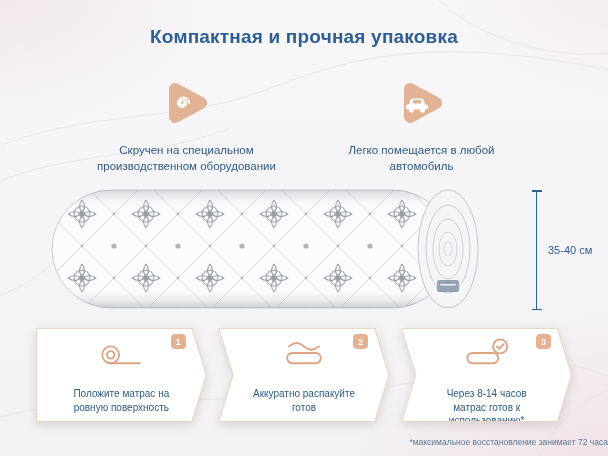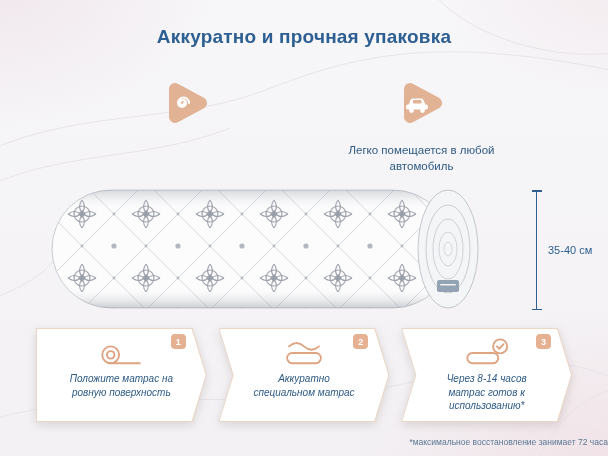--- a/index.html
+++ b/index.html
@@ -52,21 +52,21 @@
     clip-path:polygon(0 0, calc(100% - 14px) 0, 100% 50%, calc(100% - 14px) 100%, 0 100%, 14px 50%);}
   .step-wrap.notched .step{
     clip-path:polygon(0 0, calc(100% - 14px) 0, 100% 50%, calc(100% - 14px) 100%, 0 100%, 14px 50%);}
   .step-badge{
     position:absolute;top:5px;right:20px;width:15px;height:15px;border-radius:4px;
     background:#e5b192;color:#fff;font-size:9px;font-weight:bold;
     display:flex;align-items:center;justify-content:center;
   }
   .step-icon{height:30px;display:flex;align-items:center;}
   .step-text{
-    margin-top:5px;font-size:10px;line-height:1.35;color:#2e5b85;text-align:center;max-width:110px;font-style:italic;
+    margin-top:20px;font-size:10px;line-height:1.35;color:#2e5b85;text-align:center;max-width:110px;
   }
 
   .footnote{
     position:absolute;bottom:9px;left:0;right:0;text-align:right;
     font-size:8.5px;color:#5a7894;
   }
 </style>
 </head>
 <body>
 
@@ -78,30 +78,31 @@
       <path d="M-10 185 C 70 150, 150 160, 230 128"></path>
       <path d="M-10 420 C 120 382, 240 412, 360 392 S 540 342, 620 382"></path>
       <path d="M430 -10 C 470 40, 560 62, 620 52"></path>
       <path d="M-10 300 C 40 280, 72 258, 60 220"></path>
       <path d="M540 456 C 560 410, 600 390, 620 388"></path>
     </g>
   </svg>
 
   <div class="content">
 
-    <h1 class="title">Аккуратно и прочная упаковка</h1>
+    <h1 class="title">Компактная и прочная упаковка</h1>
 
     <div class="features">
       <div class="feature">
         <span class="feature-icon">
           <svg width="52" height="46" viewBox="0 0 52 46">
             <path d="M14 9 L40 23 L14 37 Z" fill="#e2b294" stroke="#e2b294" stroke-width="12" stroke-linejoin="round"></path>
             <path d="M23 23 a2 2 0 0 1 -4 0 a3 3 0 0 1 6 0 a4 4 0 0 1 -8 0 a5.5 5.5 0 0 1 11 0" fill="none" stroke="#fff" stroke-width="2" stroke-linecap="round"></path>
           </svg>
         </span>
+        <div class="feature-text">Скручен на специальном производственном оборудовании</div>
       </div>
       <div class="feature">
         <span class="feature-icon">
           <svg width="52" height="46" viewBox="0 0 52 46">
             <path d="M14 9 L40 23 L14 37 Z" fill="#e2b294" stroke="#e2b294" stroke-width="12" stroke-linejoin="round"></path>
             <path d="M12 26 l2.5-6 a2.5 2.5 0 0 1 2.3-1.6 h8.4 a2.5 2.5 0 0 1 2.3 1.6 l2.5 6 z" fill="#fff"></path>
             <rect x="10" y="24.5" width="22" height="5" rx="2" fill="#fff"></rect>
             <rect x="17" y="20" width="8.5" height="3.6" rx="1" fill="#e2b294"></rect>
             <circle cx="15.5" cy="30.5" r="2.4" fill="#fff"></circle>
             <circle cx="26.5" cy="30.5" r="2.4" fill="#fff"></circle>
@@ -180,21 +181,21 @@
       <div class="step-wrap notched">
         <div class="step-border"></div>
         <div class="step">
           <span class="step-badge">2</span>
           <span class="step-icon">
             <svg width="48" height="30" viewBox="0 0 48 32" fill="none" stroke="#dfa382" stroke-width="2" stroke-linecap="round">
               <rect x="6" y="17" width="36" height="11" rx="5.5"></rect>
               <path d="M8 10 q8 -7 16 0 t16 0"></path>
             </svg>
           </span>
-          <div class="step-text">Аккуратно специальном матрас</div>
+          <div class="step-text">Аккуратно распакуйте готов</div>
         </div>
       </div>
 
       <div class="step-wrap notched">
         <div class="step-border"></div>
         <div class="step">
           <span class="step-badge">3</span>
           <span class="step-icon">
             <svg width="48" height="30" viewBox="0 0 48 32" fill="none" stroke="#dfa382" stroke-width="2" stroke-linecap="round" stroke-linejoin="round">
               <rect x="3" y="17" width="33" height="11" rx="5.5"></rect>

